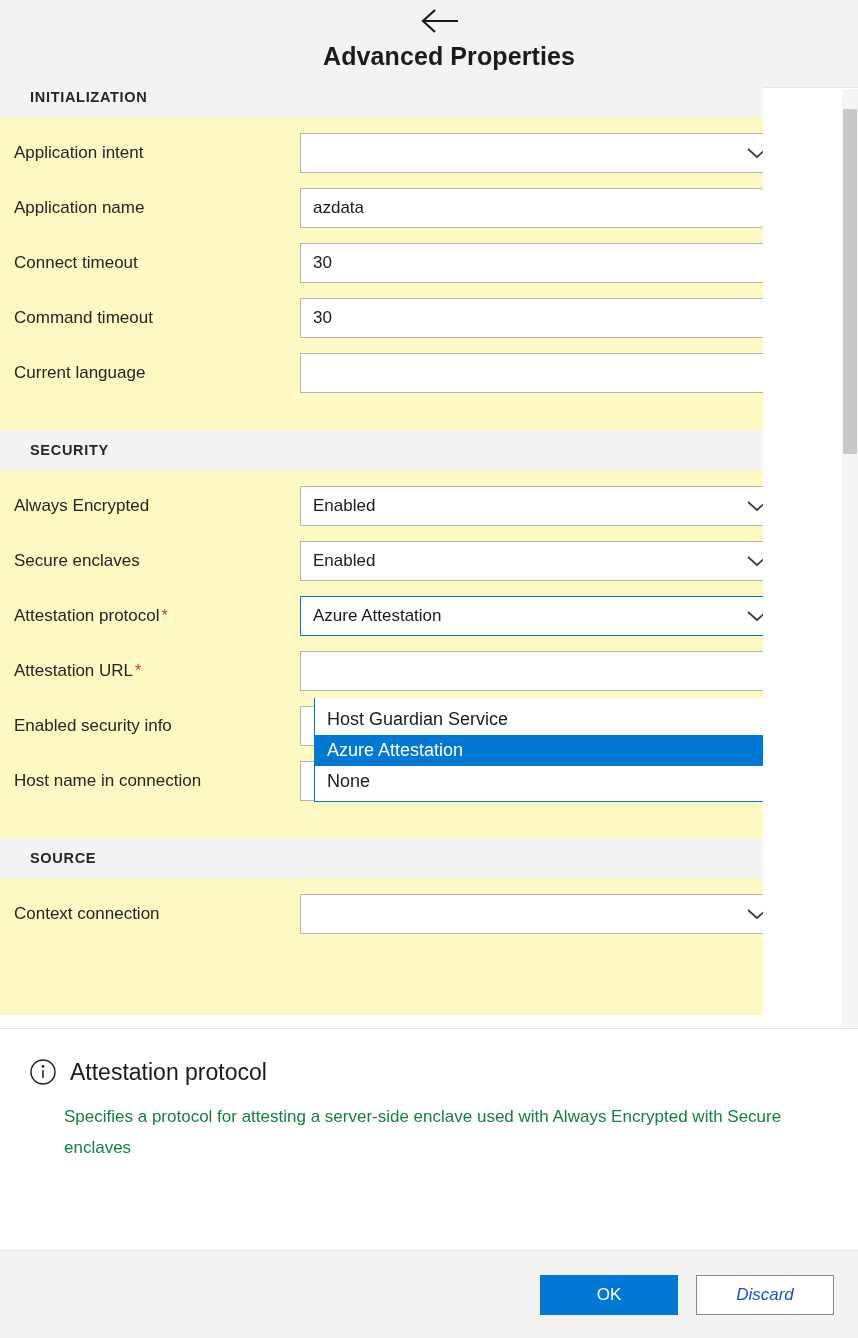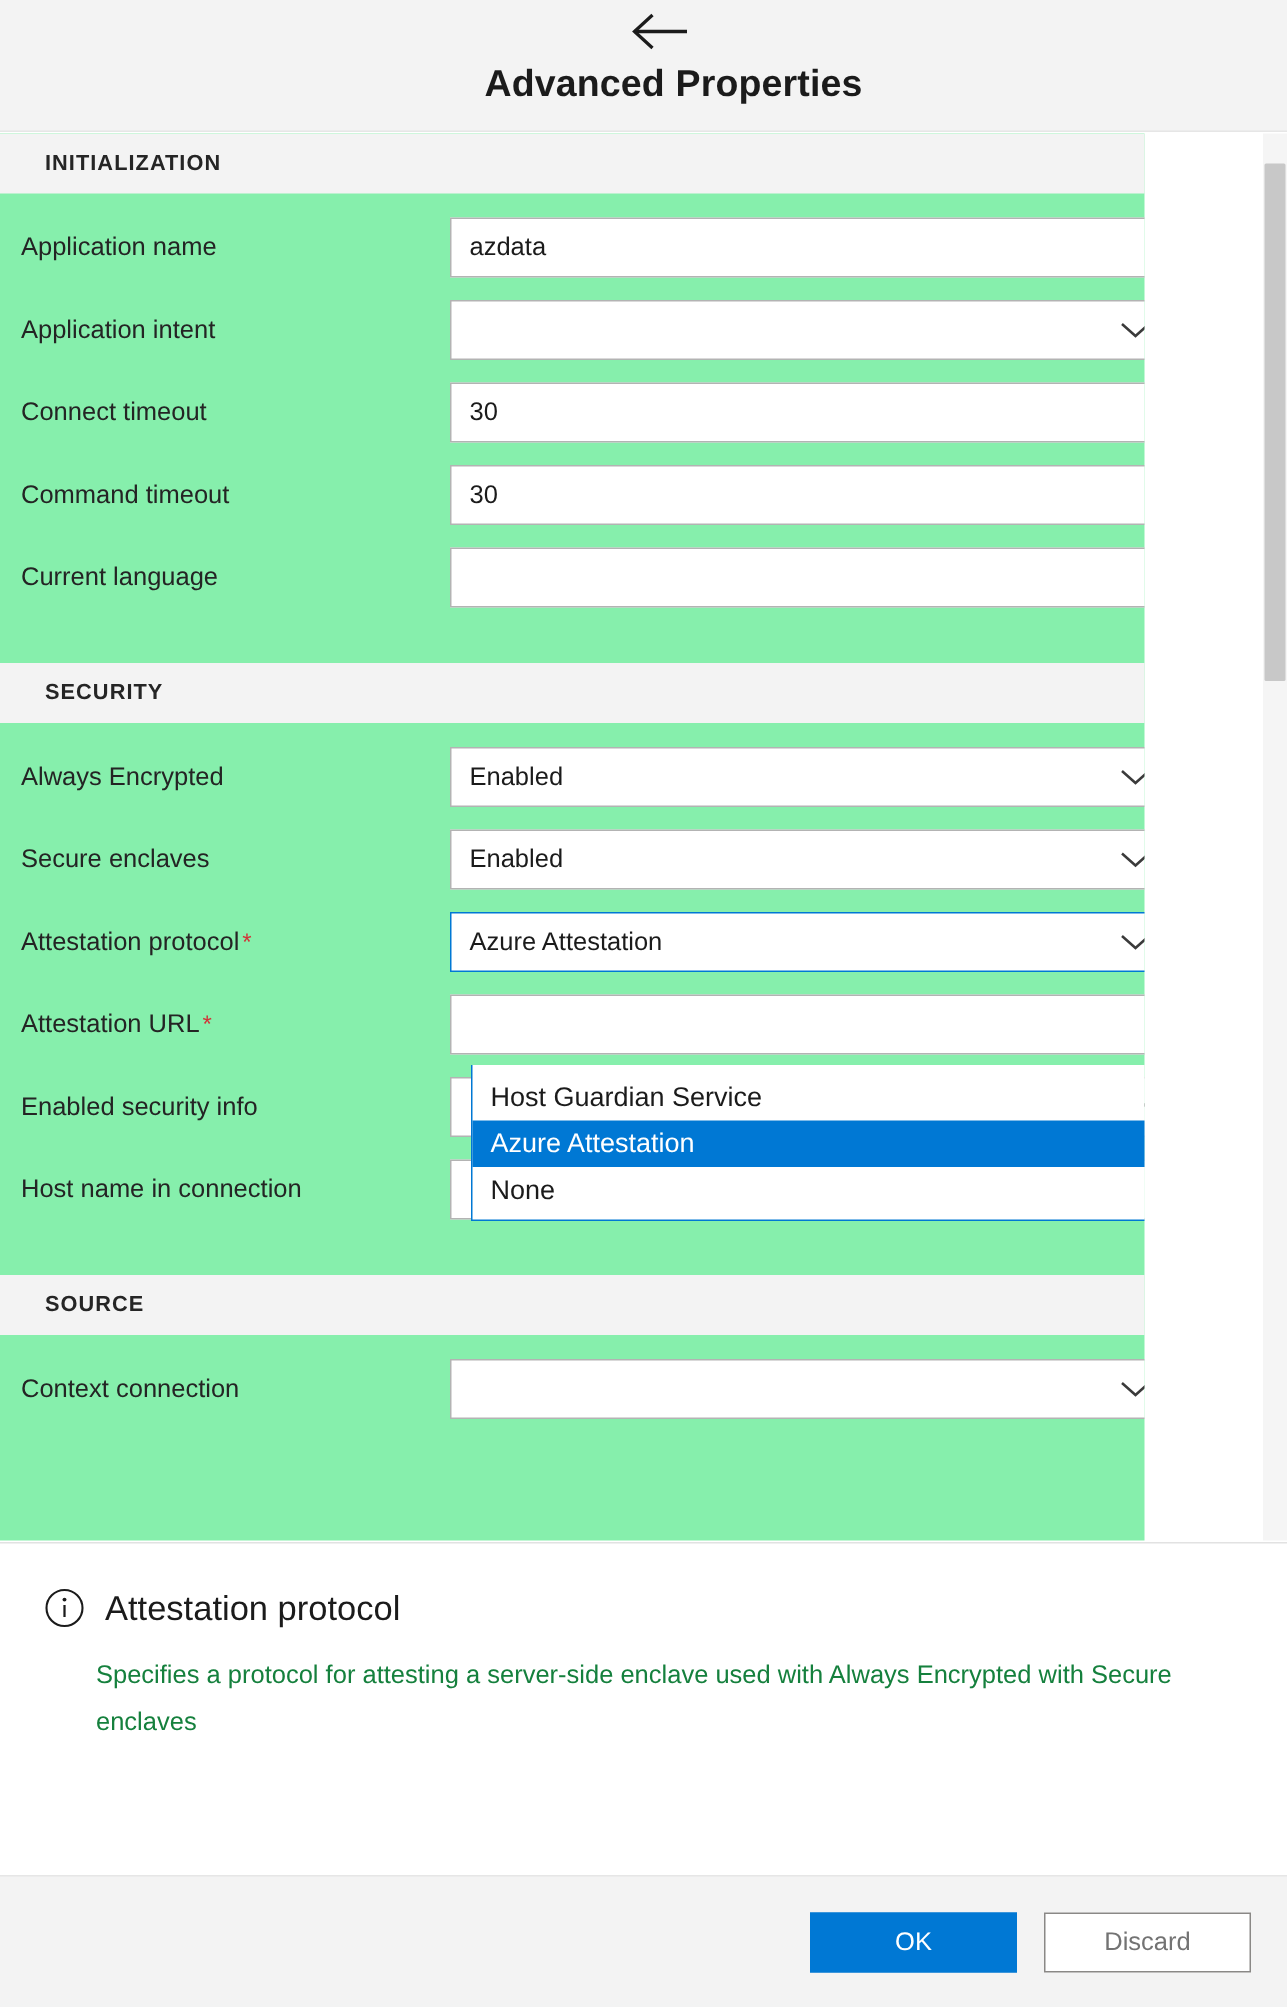--- a/index.html
+++ b/index.html
@@ -40,25 +40,25 @@
     font-size: 25px;
     font-weight: 600;
     color: #1b1b1b;
     margin-left: 18px;
     letter-spacing: 0.1px;
   }
 
   
   .scroll-area {
     position: absolute;
-    top: 89px;
+    top: 77px;
     left: 0;
     width: 763px;
     height: 938px;
-    background: #86efac;
+    background: #fef9c3;
     overflow: hidden;
   }
   .content {
     position: relative;
     width: 840px;
   }
 
   .section-header {
     background: #f3f3f3;
     height: 40px;
@@ -225,23 +225,24 @@
     box-sizing: border-box;
     cursor: pointer;
   }
   .btn-primary {
     background: #0078d4;
     color: #ffffff;
     border: 1px solid #0078d4;
   }
   .btn-secondary {
     background: #ffffff;
-    color: #737373;
+    color: #1d4ed8;
     border: 1px solid #8a8886;
     margin-left: 18px;
+    font-style: italic;
   }
 </style>
 </head>
 <body>
 
 <div class="header">
   <div class="back-arrow">
     <svg width="40" height="26" viewBox="0 0 40 26" aria-hidden="true">
       <line x1="3" y1="13" x2="38" y2="13" stroke="#1b1b1b" stroke-width="2.2"></line>
       <polyline points="15,2 3,13 15,24" fill="none" stroke="#1b1b1b" stroke-width="2.2"></polyline>
@@ -250,34 +251,34 @@
   <div class="header-title">Advanced Properties</div>
 </div>
 
 <div class="scroll-area">
   <div class="content">
 
     <div class="section-header">INITIALIZATION</div>
     <div class="rows">
 
       <div class="row">
-        <div class="row-label">Application name</div>
-        <div class="field">azdata</div>
-      </div>
-
-      <div class="row">
         <div class="row-label">Application intent</div>
         <div class="field dropdown">
           <span></span>
           <span class="chev">
             <svg width="20" height="12" viewBox="0 0 20 12">
                 <polyline points="1,2 10,10 19,2" fill="none" stroke="#3b3b3b" stroke-width="1.7"></polyline>
               </svg>
           </span>
         </div>
+      </div>
+
+      <div class="row">
+        <div class="row-label">Application name</div>
+        <div class="field">azdata</div>
       </div>
 
       <div class="row">
         <div class="row-label">Connect timeout</div>
         <div class="field">30</div>
       </div>
 
       <div class="row">
         <div class="row-label">Command timeout</div>
         <div class="field">30</div>

